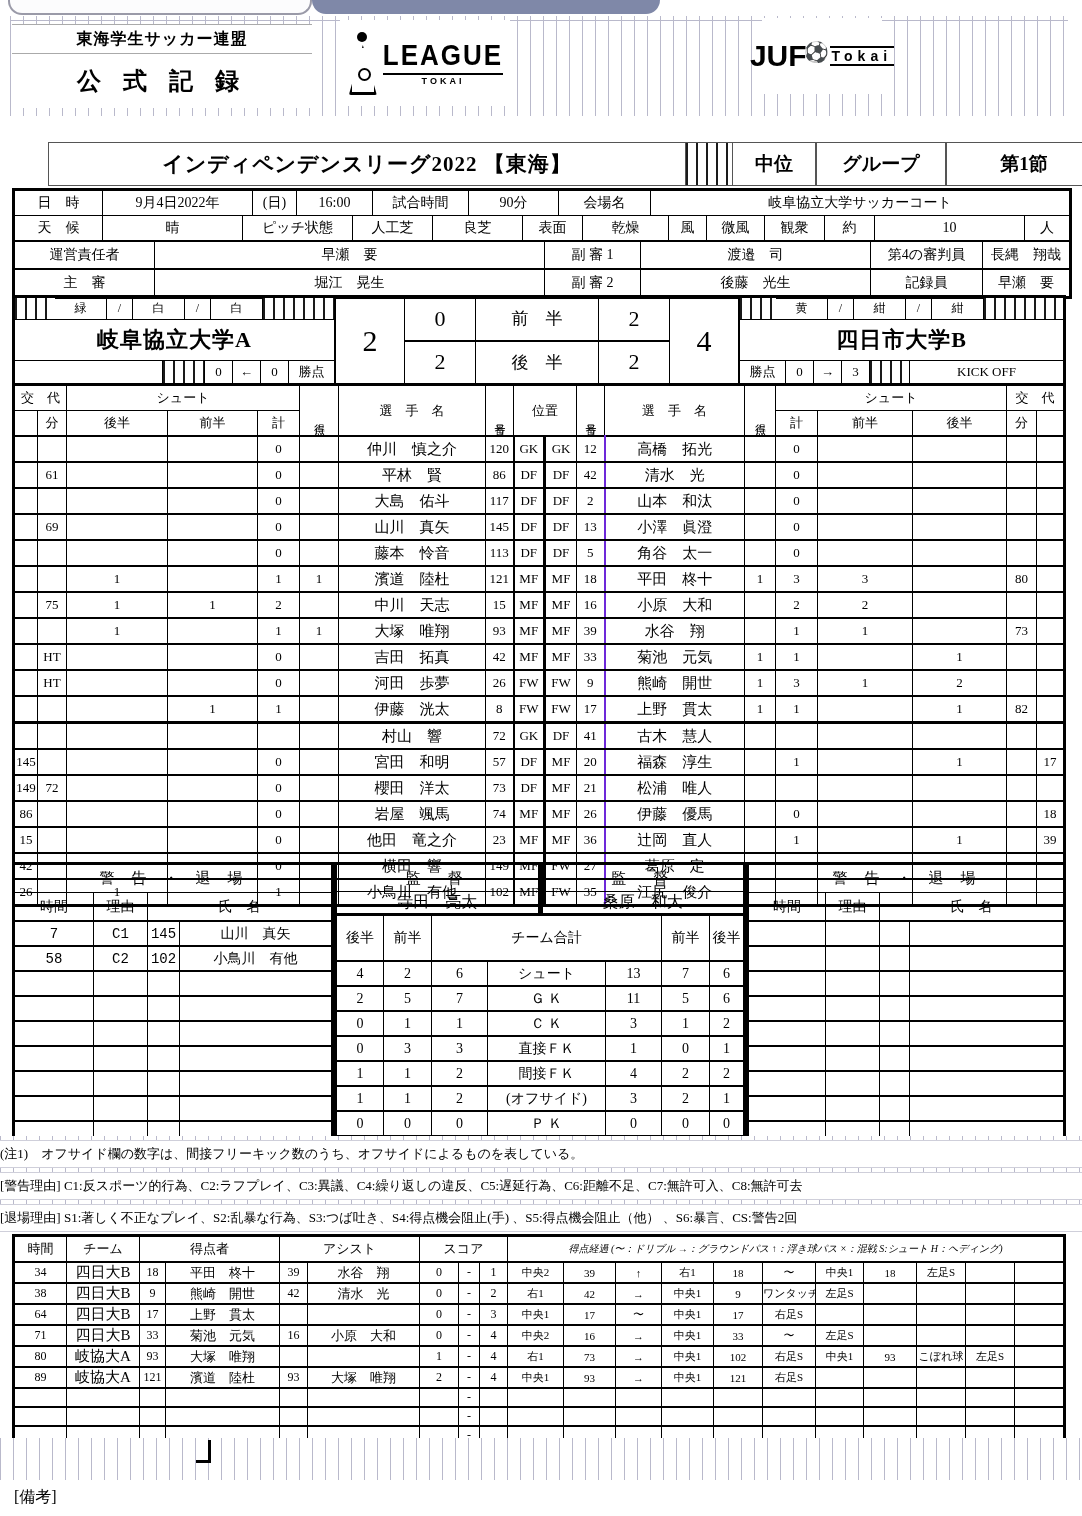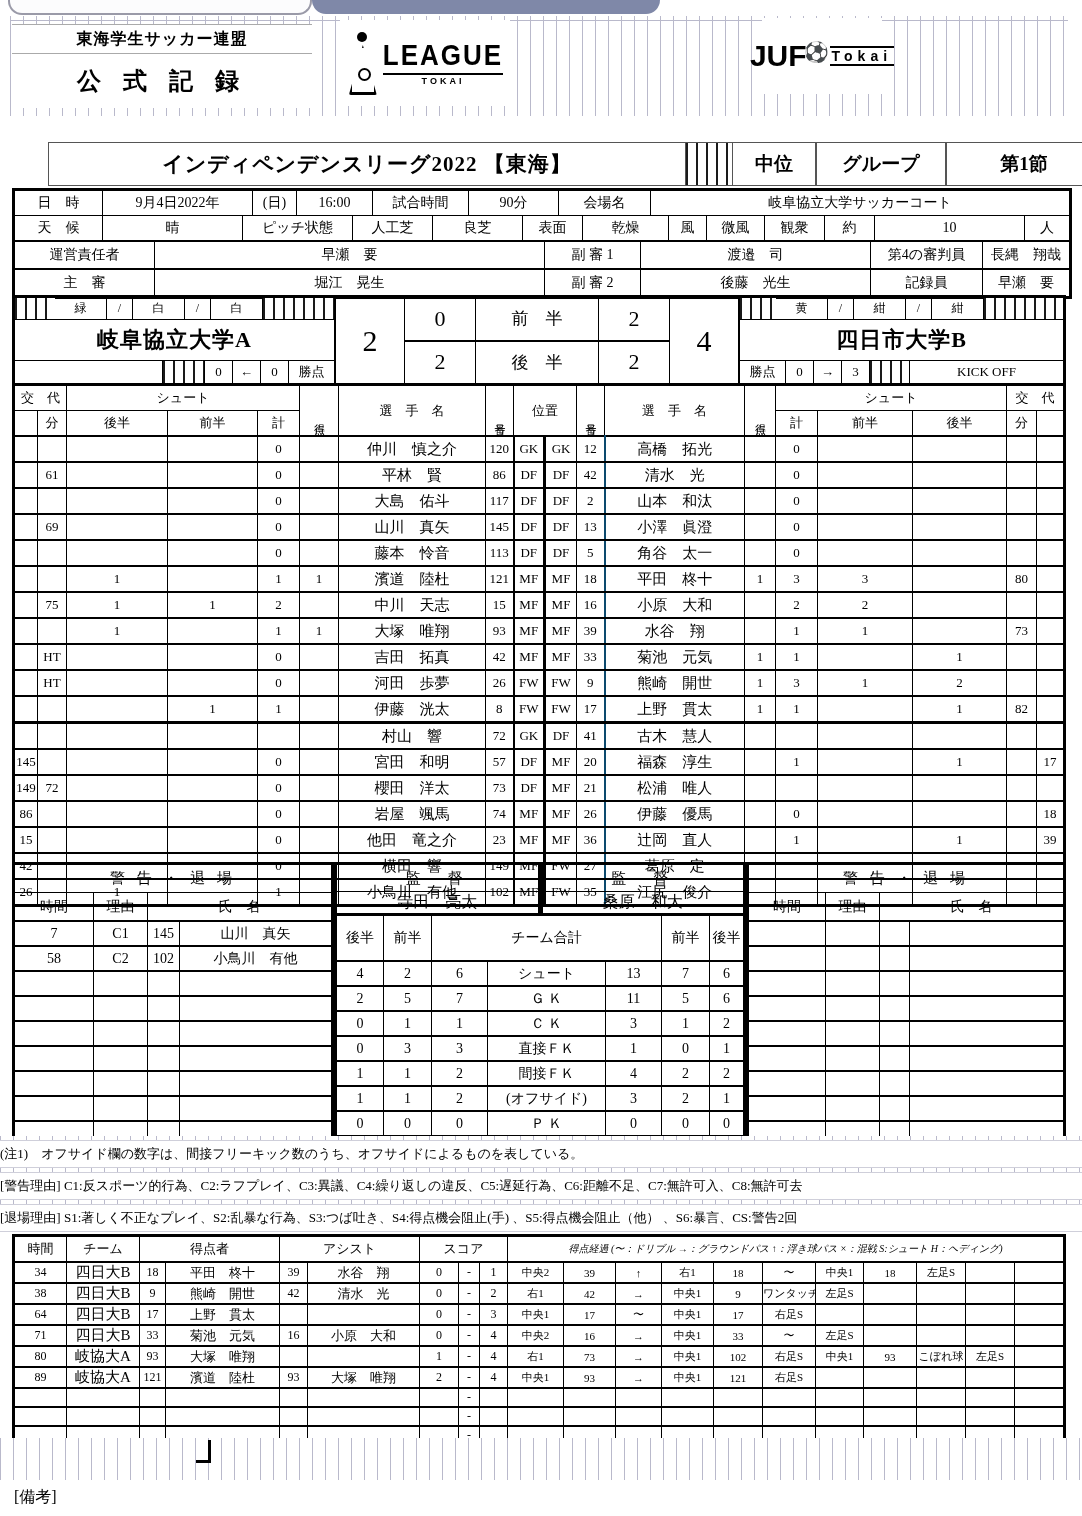--- a/index.html
+++ b/index.html
@@ -96,26 +96,26 @@
   td,th{padding:0;text-align:center;overflow:hidden;white-space:nowrap;font-weight:normal;}
 
   .players{position:absolute;top:383px;left:12px;width:1054px;border:3px solid #000;}
   .players th,.players td{border:1px solid #000;font-size:13px;height:24px;}
   .players thead th{font-size:13px;}
   .players tbody td{border-top:2px solid #000;border-bottom:2px solid #000;}
   .players td.nm{font-size:15px;}
   .players .vt{writing-mode:vertical-rl;letter-spacing:0;font-size:11px;margin:auto;line-height:1;}
   .players td.posl{border-left:2px solid #000;}
   .players td.posr{border-left:3px solid #000;}
-  .players td.posr2{border-right:2px solid #0c4a6e;}
+  .players td.posr2{border-right:2px solid #6d28d9;}
   .players tbody tr:nth-of-type(12) td{border-top:3px solid #000;}
 
   
   .bottom3{position:absolute;top:862px;left:12px;width:1054px;height:268px;display:flex;}
-  .warn{border:3px solid #000;height:268px;}
+  .warn{border:3px solid #000;height:268px;font-family:Liberation Mono, monospace;}
   .warn.home{width:322px;}
   .warn.away{width:320px;}
   .warn th,.warn td{border:1px solid #000;font-size:14px;height:23px;}
   .warn .ttl{font-size:15px;letter-spacing:4px;height:27px;}
   .warn thead tr:nth-child(2) th{height:27px;}
   .warn tbody td{border-top:2px solid #000;border-bottom:2px solid #000;}
 
   .mid{width:412px;display:flex;flex-direction:column;}
   .coaches{display:flex;height:54px;}
   .coach{flex:1;border:3px solid #000;border-bottom:none;display:flex;flex-direction:column;}

